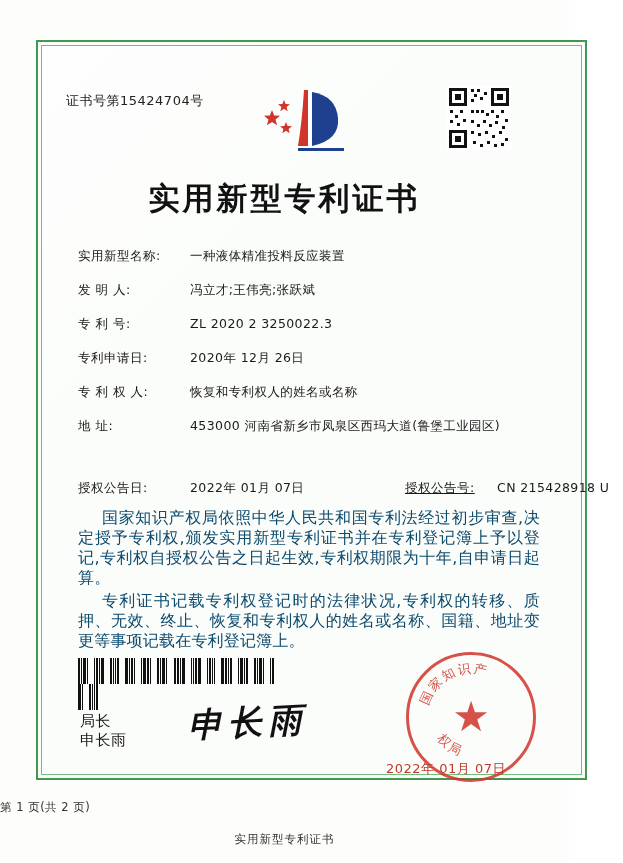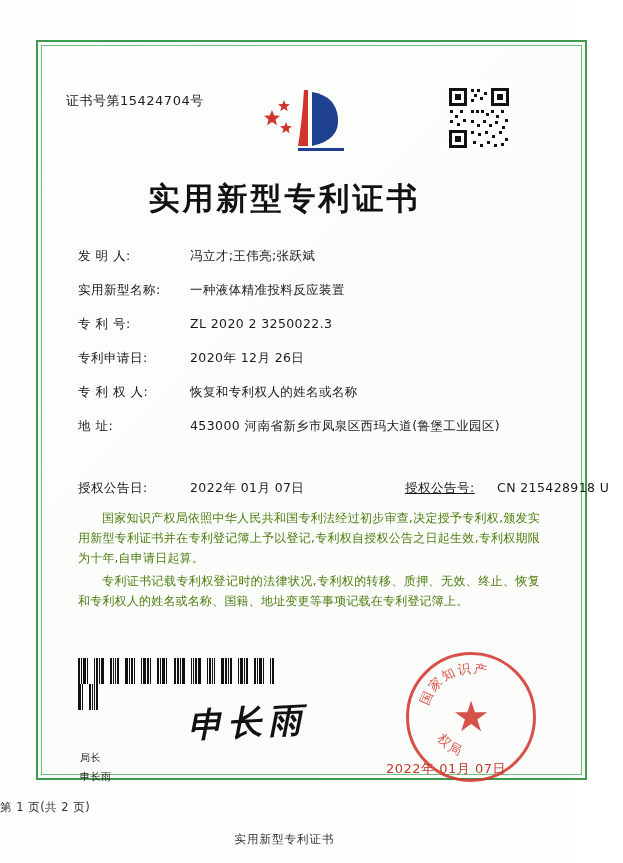--- a/index.html
+++ b/index.html
@@ -120,25 +120,25 @@
     margin-top: 28px;
   }
 
   
   .paras {
     position: absolute;
     left: 78px; top: 508px;
     width: 462px;
   }
   .para {
-    font-size: 12px;
+    font-size: 16px;
     line-height: 20px;
     text-align: justify;
     text-indent: 24px;
-    color: #4d7c0f;
+    color: #0c4a6e;
     margin-bottom: 3px;
     letter-spacing: 0.2px;
   }
 
   
   .barcode {
     position: absolute;
     left: 78px; top: 658px;
     width: 198px; height: 26px;
   }
@@ -147,24 +147,23 @@
     background: #111;
     height: 26px;
     margin-right: 1px;
     vertical-align: top;
   }
 
   
   .sig-label {
     position: absolute;
     left: 80px; top: 712px;
-    font-size: 10px;
+    font-size: 15px;
     line-height: 19px;
     letter-spacing: 0.5px;
-    margin-top: 36px;
   }
   .sig-hand {
     position: absolute;
     left: 188px; top: 700px;
     font-size: 34px;
     font-family: "DejaVu Serif", "Liberation Serif", serif;
     font-style: italic;
     font-weight: bold;
     color: #111;
     letter-spacing: 6px;
@@ -303,26 +302,26 @@
         <rect x="47" y="58" width="3" height="3"></rect>
           <rect x="54" y="57" width="3" height="3"></rect>
       </g>
     </svg>
   </div>
 
   <div class="title">实用新型专利证书</div>
 
   <div class="fields">
     <div class="field-row">
+      <div class="field-label">实用新型名称:</div>
+      <div class="field-value">一种液体精准投料反应装置</div>
+    </div>
+    <div class="field-row">
       <div class="field-label">发  明  人:</div>
       <div class="field-value">冯立才;王伟亮;张跃斌</div>
-    </div>
-    <div class="field-row">
-      <div class="field-label">实用新型名称:</div>
-      <div class="field-value">一种液体精准投料反应装置</div>
     </div>
     <div class="field-row">
       <div class="field-label">专  利  号:</div>
       <div class="field-value">ZL 2020 2 3250022.3</div>
     </div>
     <div class="field-row">
       <div class="field-label">专利申请日:</div>
       <div class="field-value">2020年 12月 26日</div>
     </div>
     <div class="field-row">

